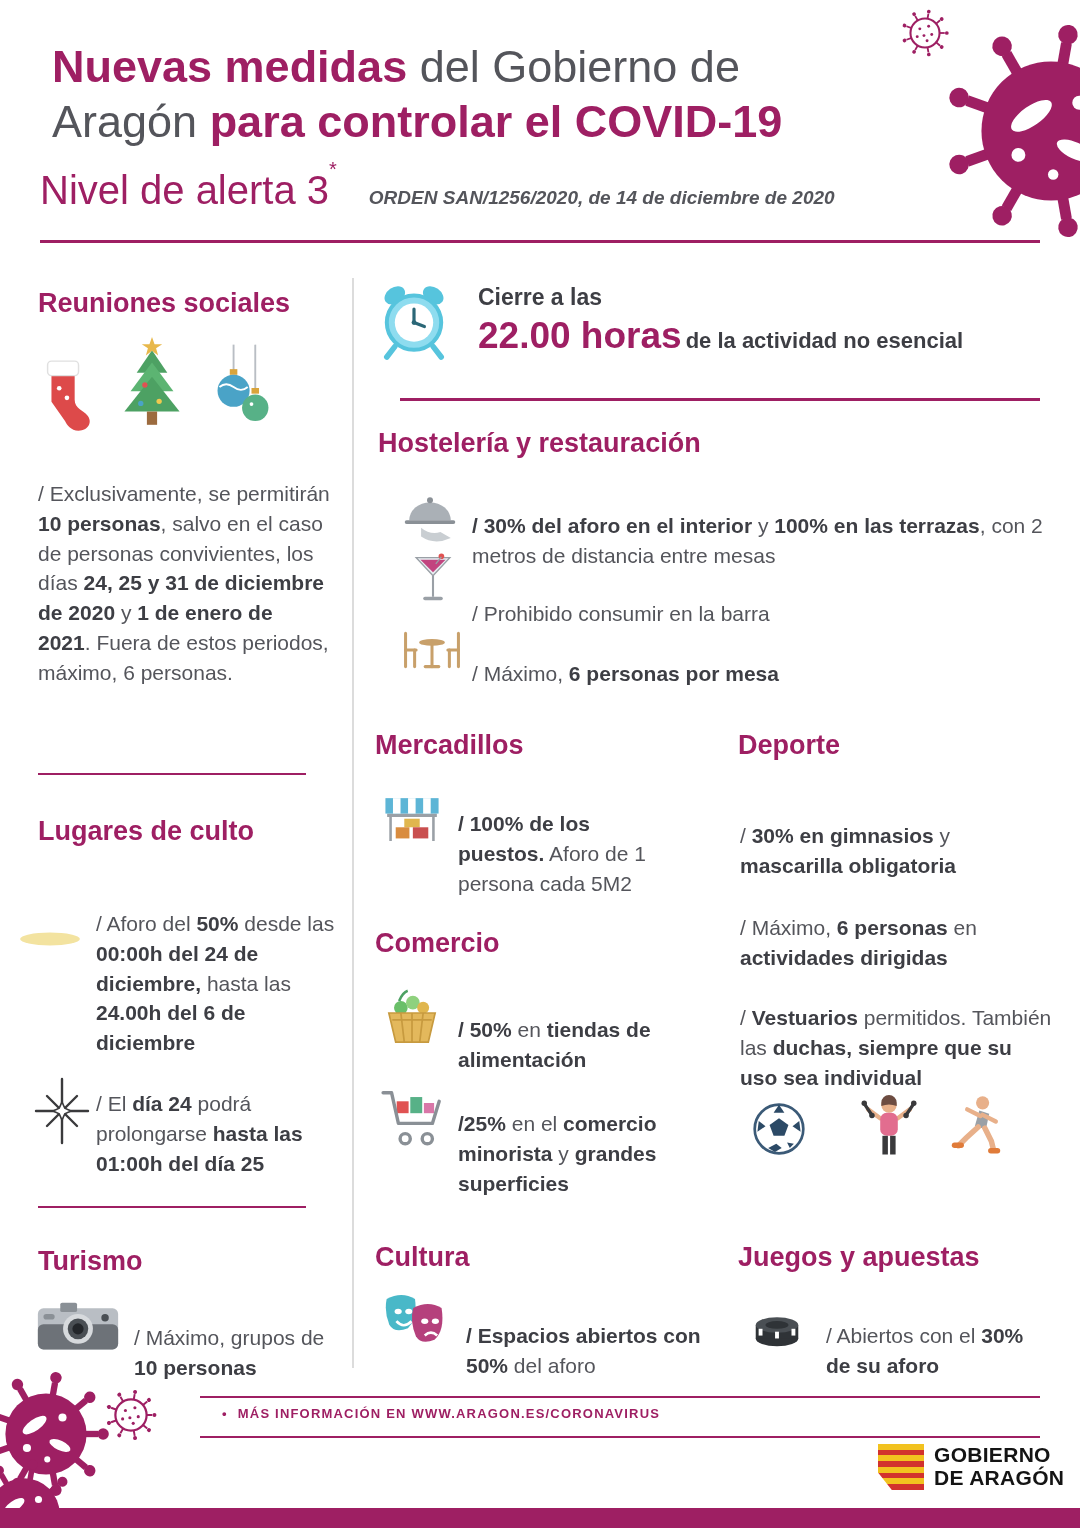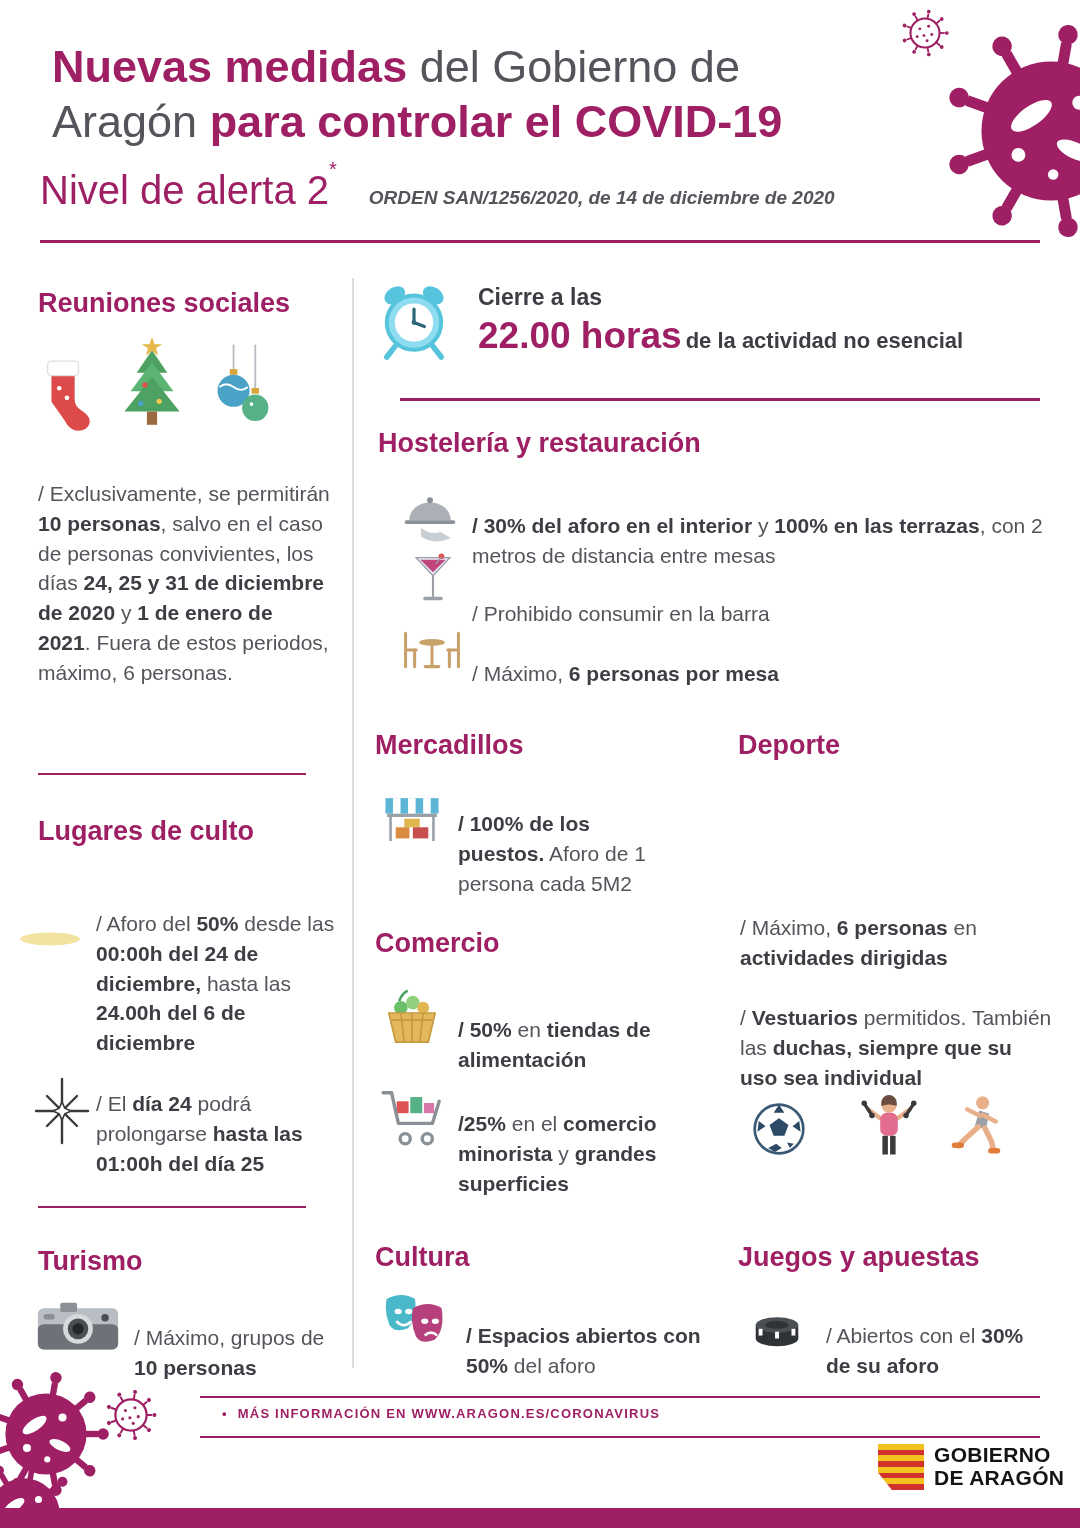--- a/index.html
+++ b/index.html
@@ -405,21 +405,21 @@
       </svg>
     </span>
   <span class="icon mag" id="ic-virus-bl-3">
       <svg>
         <use href="#sym-virus-solid"></use>
       </svg>
     </span>
 
   <h1 class="title"><span class="hl">Nuevas medidas</span><span> del Gobierno de Aragón </span><span class="hl">para controlar el COVID-19</span></h1>
   <div class="alert-row">
-    <div class="alert-level"><span>Nivel de alerta 2</span><sup>*</sup></div>
+    <div class="alert-level"><span>Nivel de alerta 3</span><sup>*</sup></div>
     <div class="order-ref">ORDEN SAN/1256/2020, de 14 de diciembre de 2020</div>
   </div>
   <div class="hr hr-header"></div>
 
   <div class="vdivider"></div>
 
   <span class="icon" id="ic-clock">
       <svg>
         <use href="#sym-clock"></use>
       </svg>
@@ -521,20 +521,21 @@
 
   <h2 class="sec-title" id="t-cultura">Cultura</h2>
   <span class="icon" id="ic-masks">
       <svg>
         <use href="#sym-masks"></use>
       </svg>
     </span>
   <p class="body-text" id="txt-cultura"><span class="b">/ Espacios abiertos con 50%</span><span> del aforo</span></p>
 
   <h2 class="sec-title" id="t-deporte">Deporte</h2>
+  <p class="body-text" id="txt-deporte-1"><span>/ </span><span class="b">30% en gimnasios</span><span> y </span><span class="b">mascarilla obligatoria</span></p>
   <p class="body-text" id="txt-deporte-2"><span>/ Máximo, </span><span class="b">6 personas</span><span> en </span><span class="b">actividades dirigidas</span></p>
   <p class="body-text" id="txt-deporte-3"><span>/ </span><span class="b">Vestuarios</span><span> permitidos. También las </span><span class="b">duchas, siempre que su uso sea individual</span></p>
   <span class="icon" id="ic-ball">
       <svg>
         <use href="#sym-ball"></use>
       </svg>
     </span>
   <span class="icon" id="ic-gym">
       <svg>
         <use href="#sym-gym"></use>

